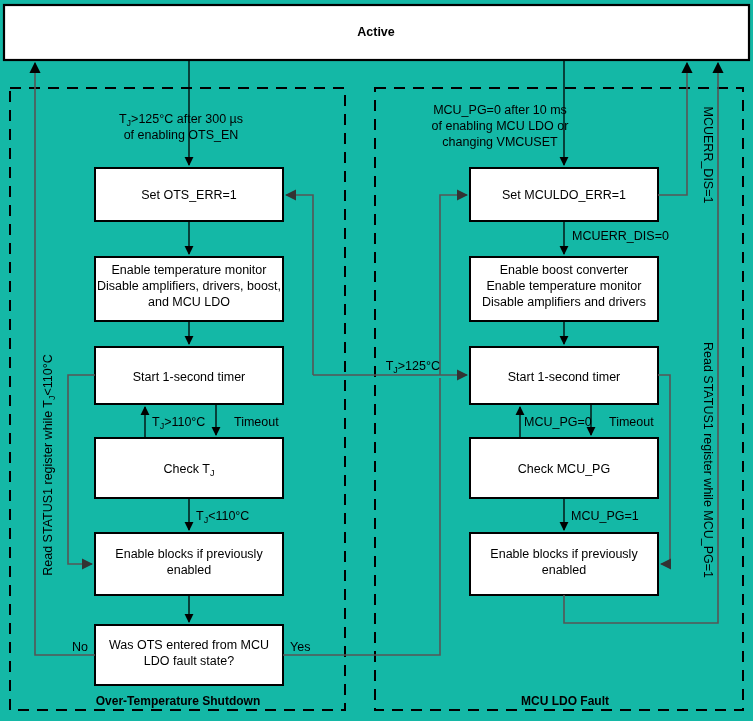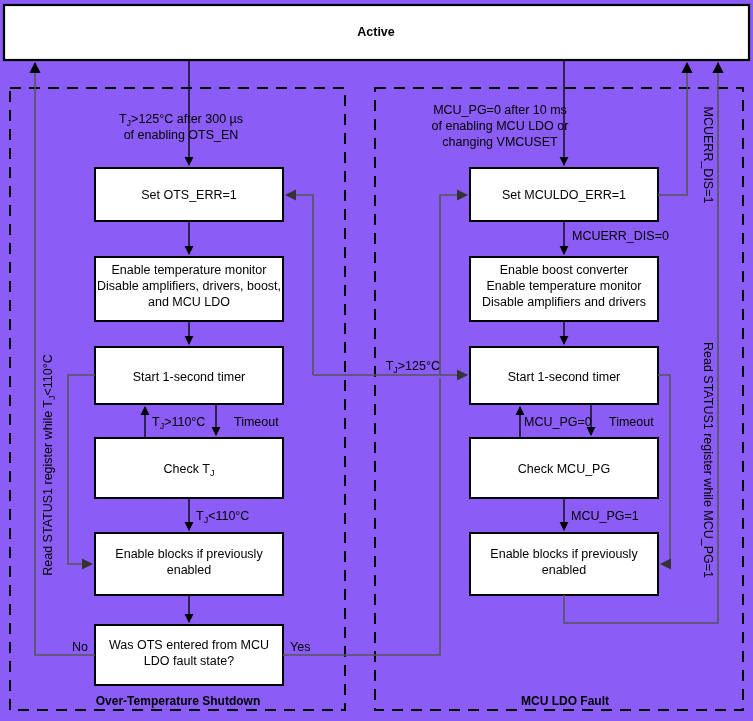--- a/index.html
+++ b/index.html
@@ -4,21 +4,21 @@
 <style>
   html, body {
     margin: 0;
     padding: 0;
     background: #ffffff;
   }
   #diagram-root {
     position: relative;
     width: 753px;
     height: 721px;
-    background: #8b5cf6;
+    background: #14b8a6;
     font-family: "Liberation Sans", sans-serif;
   }
   svg#flow {
     position: absolute;
     top: 0; left: 0;
     width: 753px;
     height: 721px;
   }
   .box {
     fill: #ffffff;

